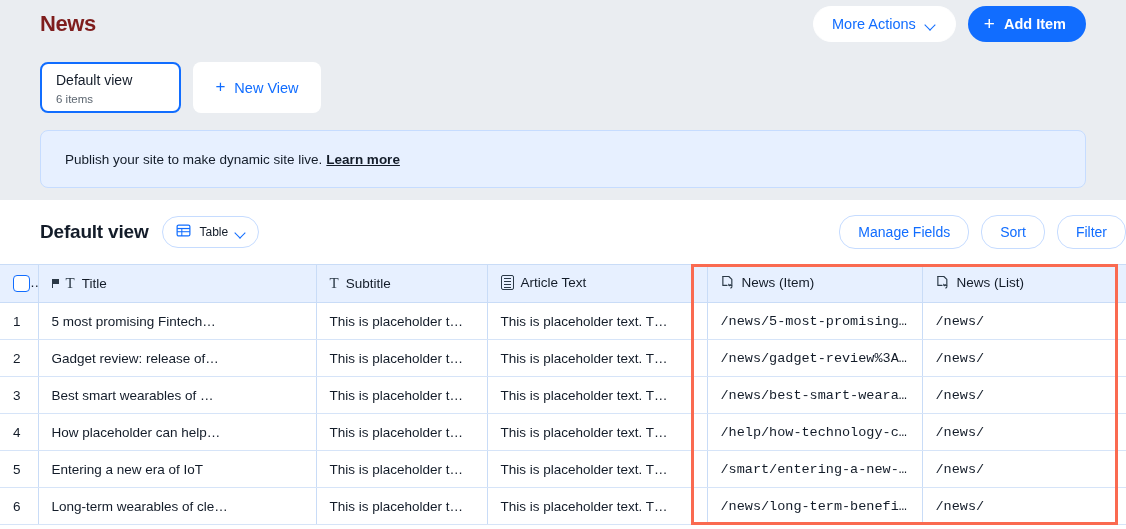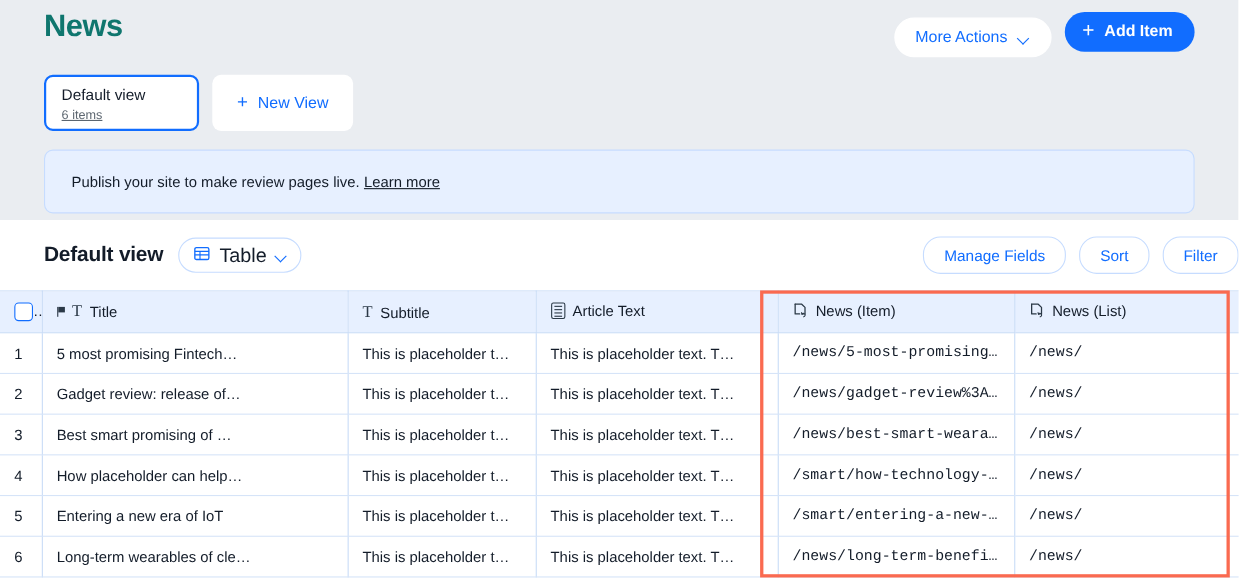--- a/index.html
+++ b/index.html
@@ -18,23 +18,23 @@
     position: relative;
     padding: 0 40px;
   }
   .title-row {
     display: flex;
     align-items: flex-start;
     justify-content: space-between;
     padding-top: 2px;
   }
   .page-title {
-    font-size: 28px;
+    font-size: 22px;
     font-weight: 700;
-    color: #0f766e;
+    color: #7f1d1d;
     letter-spacing: -0.4px;
     line-height: 44px;
   }
   .title-actions {
     display: flex;
     align-items: center;
     gap: 12px;
     padding-top: 4px;
   }
   .btn-pill {
@@ -47,21 +47,20 @@
     font-weight: 500;
     cursor: pointer;
     white-space: nowrap;
   }
   .btn-more {
     background: #ffffff;
     color: #116dff;
     padding: 0 18px;
     gap: 10px;
     border: 1px solid #ffffff;
-    margin-top: 10px;
   }
   .btn-add {
     background: #116dff;
     color: #ffffff;
     padding: 0 20px 0 16px;
     gap: 9px;
     font-weight: 600;
   }
   .chev { display:inline-block; width: 11px; height: 7px; position: relative; }
   .chev::before {
@@ -96,21 +95,20 @@
     font-size: 14px;
     color: #131c29;
     font-weight: 400;
     line-height: 19px;
   }
   .view-card .vc-sub {
     font-size: 11.5px;
     color: #5c6670;
     line-height: 16px;
     margin-top: 1px;
-    text-decoration: underline;
   }
   .new-view {
     background: #ffffff;
     border-radius: 8px;
     width: 128px;
     height: 51px;
     display: flex;
     align-items: center;
     justify-content: center;
     gap: 9px;
@@ -132,20 +130,21 @@
     align-items: center;
     padding: 0 24px;
     font-size: 13.5px;
     color: #131c29;
   }
   .banner a {
     color: #131c29;
     text-decoration: underline;
     margin-left: 4px;
     cursor: pointer;
+    font-weight: bold;
   }
 
   
   .toolbar {
     height: 64px;
     display: flex;
     align-items: center;
     padding: 0 0 0 40px;
     background: #ffffff;
   }
@@ -157,21 +156,21 @@
     letter-spacing: -0.2px;
   }
   .table-select {
     height: 32px;
     border: 1px solid #c6dcff;
     border-radius: 16px;
     display: inline-flex;
     align-items: center;
     gap: 8px;
     padding: 0 12px 0 13px;
-    font-size: 18px;
+    font-size: 12px;
     color: #131c29;
     cursor: pointer;
   }
   .tb-right {
     margin-left: auto;
     display: flex;
     align-items: center;
     gap: 12px;
     padding-right: 0px;
   }
@@ -343,21 +342,21 @@
       <div class="vc-name">Default view</div>
       <div class="vc-sub">6 items</div>
     </div>
     <div class="new-view">
       <span class="plus-ico">+</span>
       <span>New View</span>
     </div>
   </div>
 
   <div class="banner">
-    <span>Publish your site to make review pages live.</span>
+    <span>Publish your site to make dynamic site live.</span>
     <a>Learn more</a>
   </div>
 </div>
 
 <div class="toolbar">
   <div class="tb-left">
     <div class="tb-title">Default view</div>
     <div class="table-select">
       <span>
         <svg width="15" height="15" viewBox="0 0 16 16" fill="none">
@@ -450,32 +449,32 @@
       <tr>
         <td class="rownum">2</td>
         <td class="c-title">Gadget review: release of…</td>
         <td class="c-sub">This is placeholder t…</td>
         <td class="c-art">This is placeholder text. T…</td>
         <td class="c-item">/news/gadget-review%3A…</td>
         <td class="c-list">/news/</td>
       </tr>
       <tr>
         <td class="rownum">3</td>
-        <td class="c-title">Best smart promising of …</td>
+        <td class="c-title">Best smart wearables of …</td>
         <td class="c-sub">This is placeholder t…</td>
         <td class="c-art">This is placeholder text. T…</td>
         <td class="c-item">/news/best-smart-wearab…</td>
         <td class="c-list">/news/</td>
       </tr>
       <tr>
         <td class="rownum">4</td>
         <td class="c-title">How placeholder can help…</td>
         <td class="c-sub">This is placeholder t…</td>
         <td class="c-art">This is placeholder text. T…</td>
-        <td class="c-item">/smart/how-technology-ca…</td>
+        <td class="c-item">/help/how-technology-ca…</td>
         <td class="c-list">/news/</td>
       </tr>
       <tr>
         <td class="rownum">5</td>
         <td class="c-title">Entering a new era of IoT</td>
         <td class="c-sub">This is placeholder t…</td>
         <td class="c-art">This is placeholder text. T…</td>
         <td class="c-item">/smart/entering-a-new-era…</td>
         <td class="c-list">/news/</td>
       </tr>

